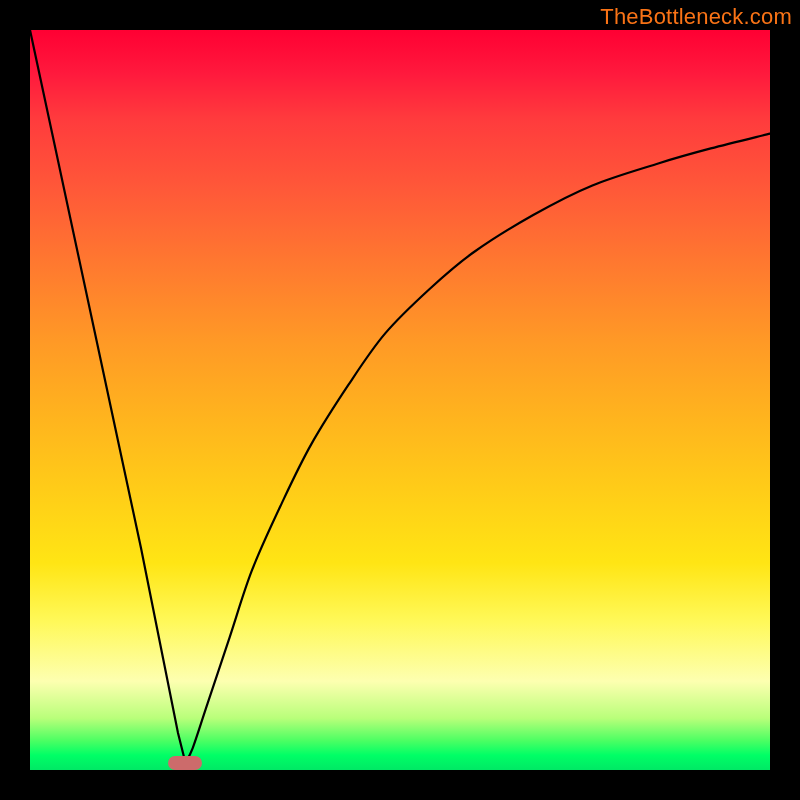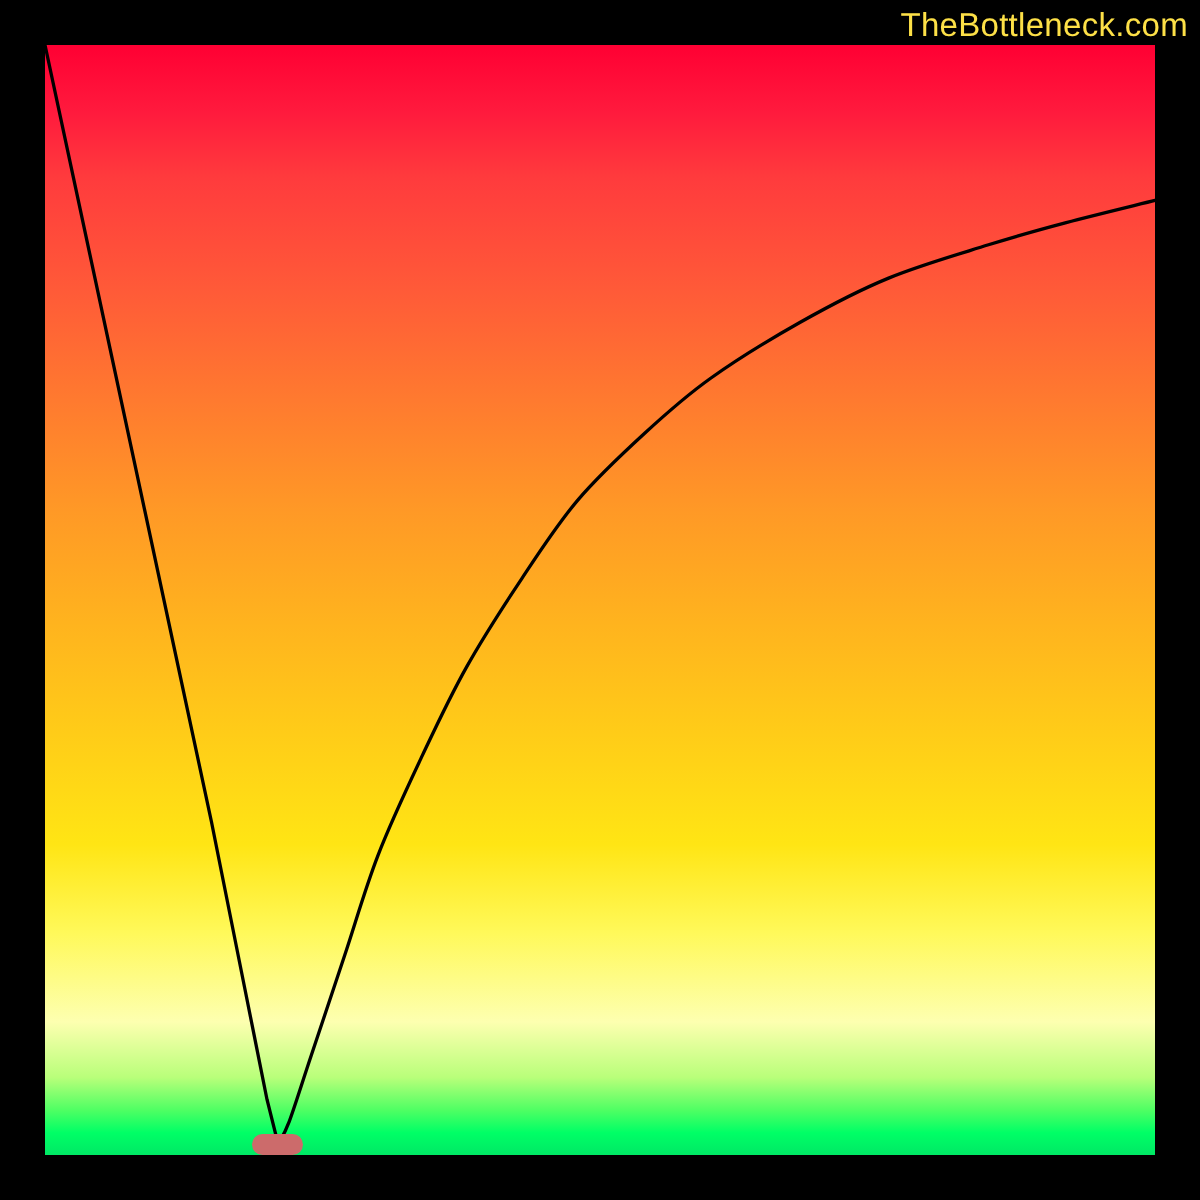--- a/index.html
+++ b/index.html
@@ -40,21 +40,21 @@
       #b9ff7a 93%,
       #4dff63 96%,
       #00ff66 98%,
       #00e865 100%
     );
   }
   .watermark {
     position: absolute;
     top: 4px;
     right: 8px;
-    color: #fde047;
+    color: #f97316;
     font-size: 22px;
     font-weight: 500;
     letter-spacing: 0.2px;
     user-select: none;
   }
   svg.curve {
     position: absolute;
     left: 0;
     top: 0;
     width: 740px;

